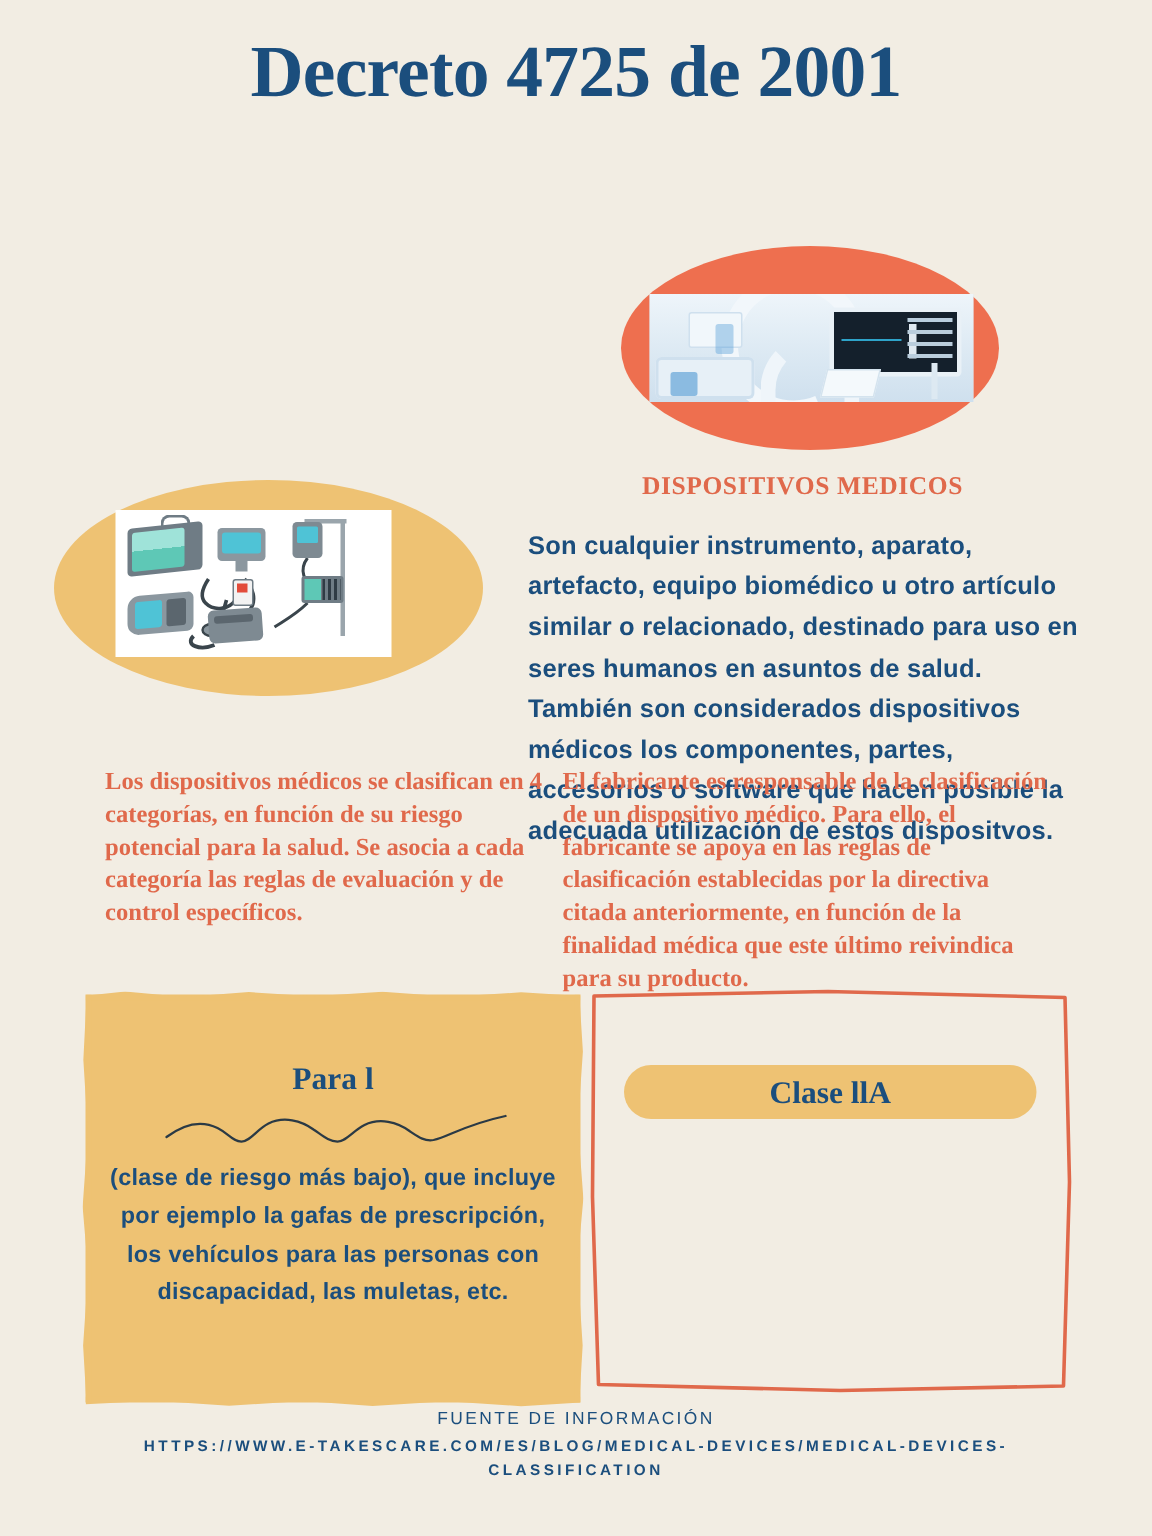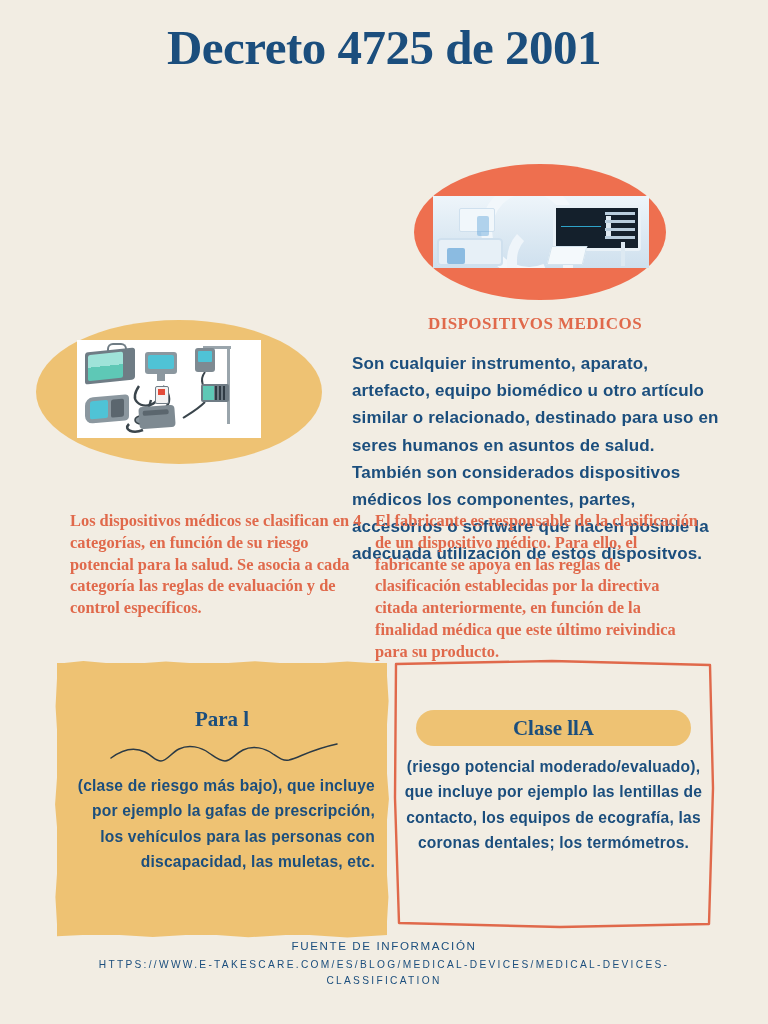--- a/index.html
+++ b/index.html
@@ -158,21 +158,21 @@
   .card1 .rip-r{position:absolute;top:0;bottom:0;right:-4px;width:8px;background:#EEC273;
     clip-path:polygon(0 0,40% 0,70% 14%,28% 32%,74% 50%,24% 66%,68% 86%,40% 100%,0 100%);}
   .card1-title{
     position:absolute;left:0;right:0;top:44px;text-align:center;
     font-family:"Liberation Serif",serif;font-weight:bold;
     font-size:21px;color:#1B4E7D;
   }
   .squiggle{position:absolute;left:52px;top:78px;width:230px;height:24px;}
   .card1-body{
     position:absolute;left:12px;right:12px;top:110px;
-    text-align:right;
+    text-align:center;
     font-family:"Liberation Sans",sans-serif;font-weight:bold;
     font-size:15.6px;line-height:1.62;letter-spacing:0.2px;
     color:#1B4E7D;
   }
 
   
   .card2{
     position:absolute;left:392px;top:658px;width:323px;height:271px;
   }
   .card2 svg.frame{position:absolute;left:0;top:0;width:323px;height:271px;}
@@ -194,21 +194,21 @@
   }
 
   
   .foot-title{
     position:absolute;left:0;right:0;top:939px;text-align:center;
     font-family:"Liberation Sans",sans-serif;font-weight:normal;
     font-size:11.6px;letter-spacing:1.6px;color:#1B4E7D;
   }
   .foot-url{
     position:absolute;left:84px;right:84px;top:957px;text-align:center;
-    font-family:"Liberation Sans",sans-serif;font-weight:normal;
+    font-family:"Liberation Sans",sans-serif;font-weight:bold;
     font-size:10.2px;letter-spacing:2.3px;line-height:1.55;color:#1B4E7D;
   }
 </style>
 </head>
 <body>
 
 <div class="page">
 
   <div class="title">Decreto 4725 de 2001</div>
 
@@ -291,19 +291,18 @@
     <div class="card1-body">(clase de riesgo más bajo), que incluye por ejemplo la gafas de prescripción, los vehículos para las personas con discapacidad, las muletas, etc.</div>
   </div>
 
   <div class="card2">
     <svg class="frame" viewBox="0 0 323 271">
       <path d="M4 6 L160 3 L318 7 L321 130 L317 266 L168 269 L7 265 L3 140 Z" fill="none" stroke="#E0694B" stroke-width="2.4" stroke-linejoin="round"></path>
     </svg>
     <div class="pill">
       <span>Clase llA</span>
     </div>
-    <div class="card2-body">(riesgo potencial moderado/evaluado), que incluye por ejemplo las lentillas de contacto, los equipos de ecografía, las coronas dentales; los termómetros.</div>
   </div>
 
   <div class="foot-title">FUENTE DE INFORMACIÓN</div>
   <div class="foot-url">HTTPS://WWW.E-TAKESCARE.COM/ES/BLOG/MEDICAL-DEVICES/MEDICAL-DEVICES-CLASSIFICATION</div>
 
 </div>
 
 </body></html>

